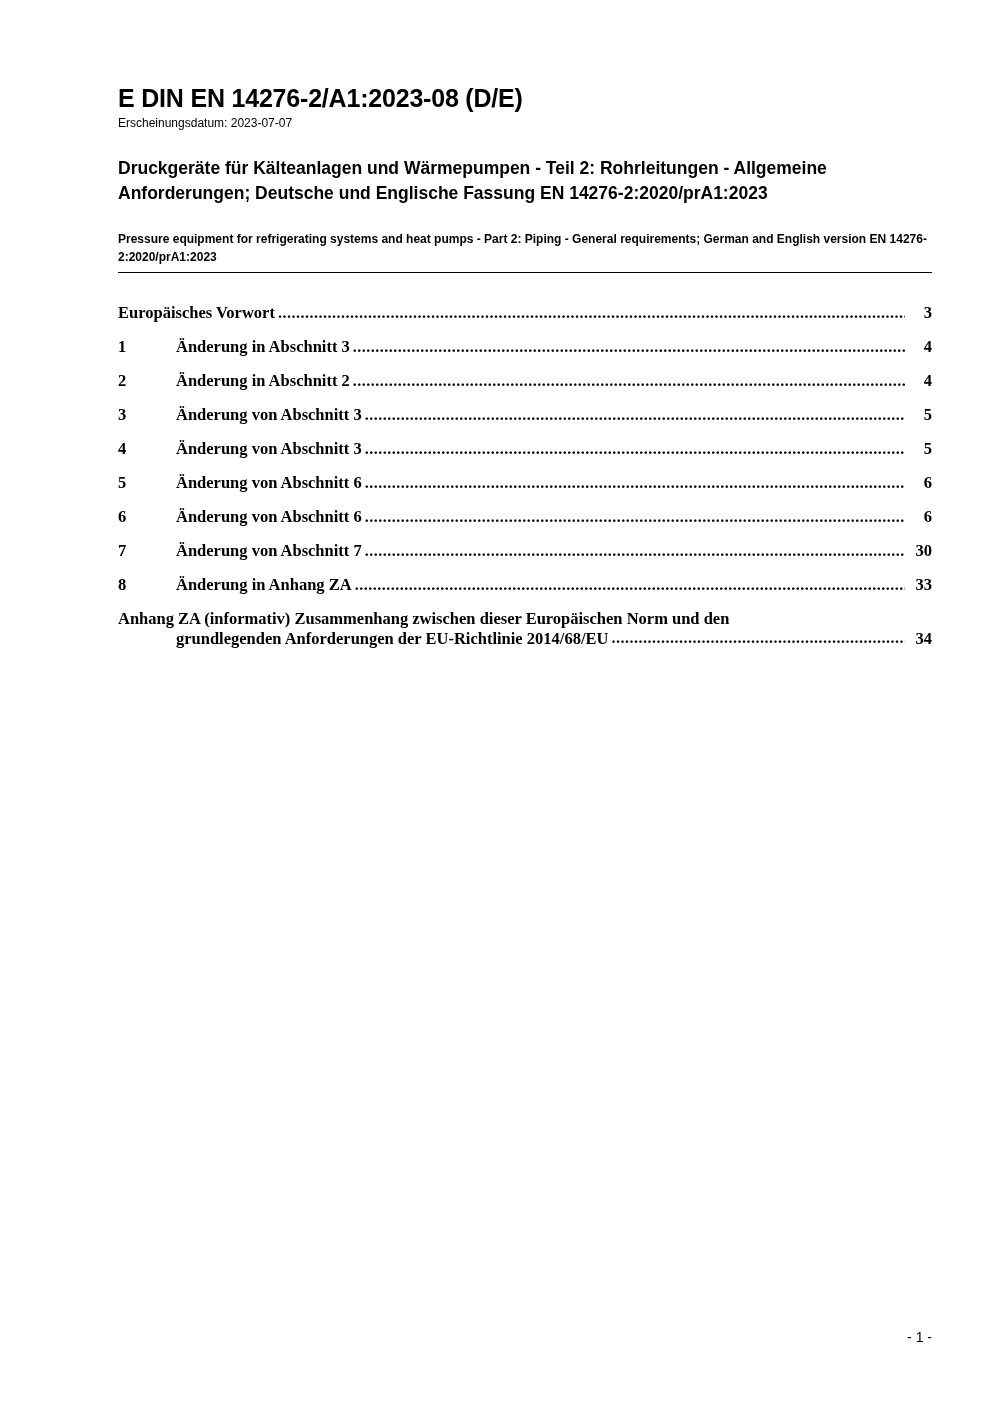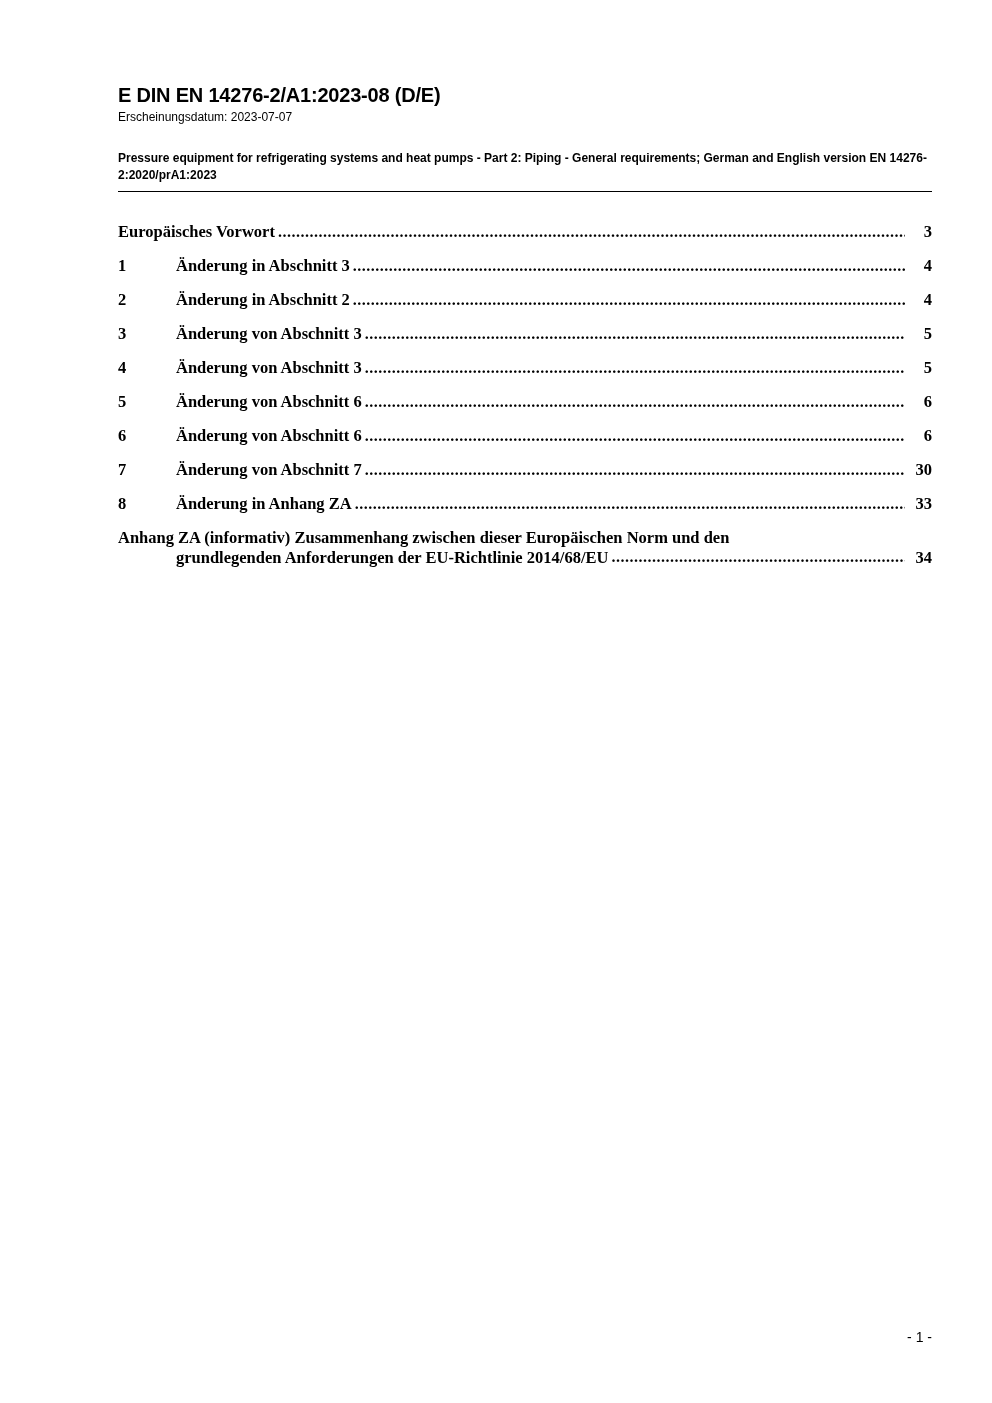--- a/index.html
+++ b/index.html
@@ -18,21 +18,21 @@
   }
   .content {
     position: absolute;
     left: 118px;
     top: 84px;
     width: 814px;
   }
   .doc-number {
     font-family: "Liberation Sans", sans-serif;
     font-weight: bold;
-    font-size: 20px;
+    font-size: 25px;
     letter-spacing: -0.2px;
     color: #000;
     line-height: 1.15;
     margin: 0 0 3px 0;
   }
   .pub-date {
     font-family: "Liberation Sans", sans-serif;
     font-size: 12px;
     color: #000;
     margin: 0 0 26px 0;
@@ -149,20 +149,21 @@
 </style>
 </head>
 <body>
 
 <div class="page">
   <div class="content">
 
     <div class="doc-number">E DIN EN 14276-2/A1:2023-08 (D/E)</div>
     <div class="pub-date">Erscheinungsdatum: 2023-07-07</div>
 
+    <div class="title-de">Druckgeräte für Kälteanlagen und Wärmepumpen - Teil 2: Rohrleitungen - Allgemeine Anforderungen; Deutsche und Englische Fassung EN 14276-2:2020/prA1:2023</div>
 
     <div class="title-en">Pressure equipment for refrigerating systems and heat pumps - Part 2: Piping - General requirements; German and English version EN 14276-2:2020/prA1:2023</div>
     <hr class="rule">
 
 
     <div class="toc">
 
       <div class="toc-row no-num">
         <span class="toc-label">Europäisches Vorwort</span>
         <span class="toc-dots">...........................................................................................................................................................</span>

